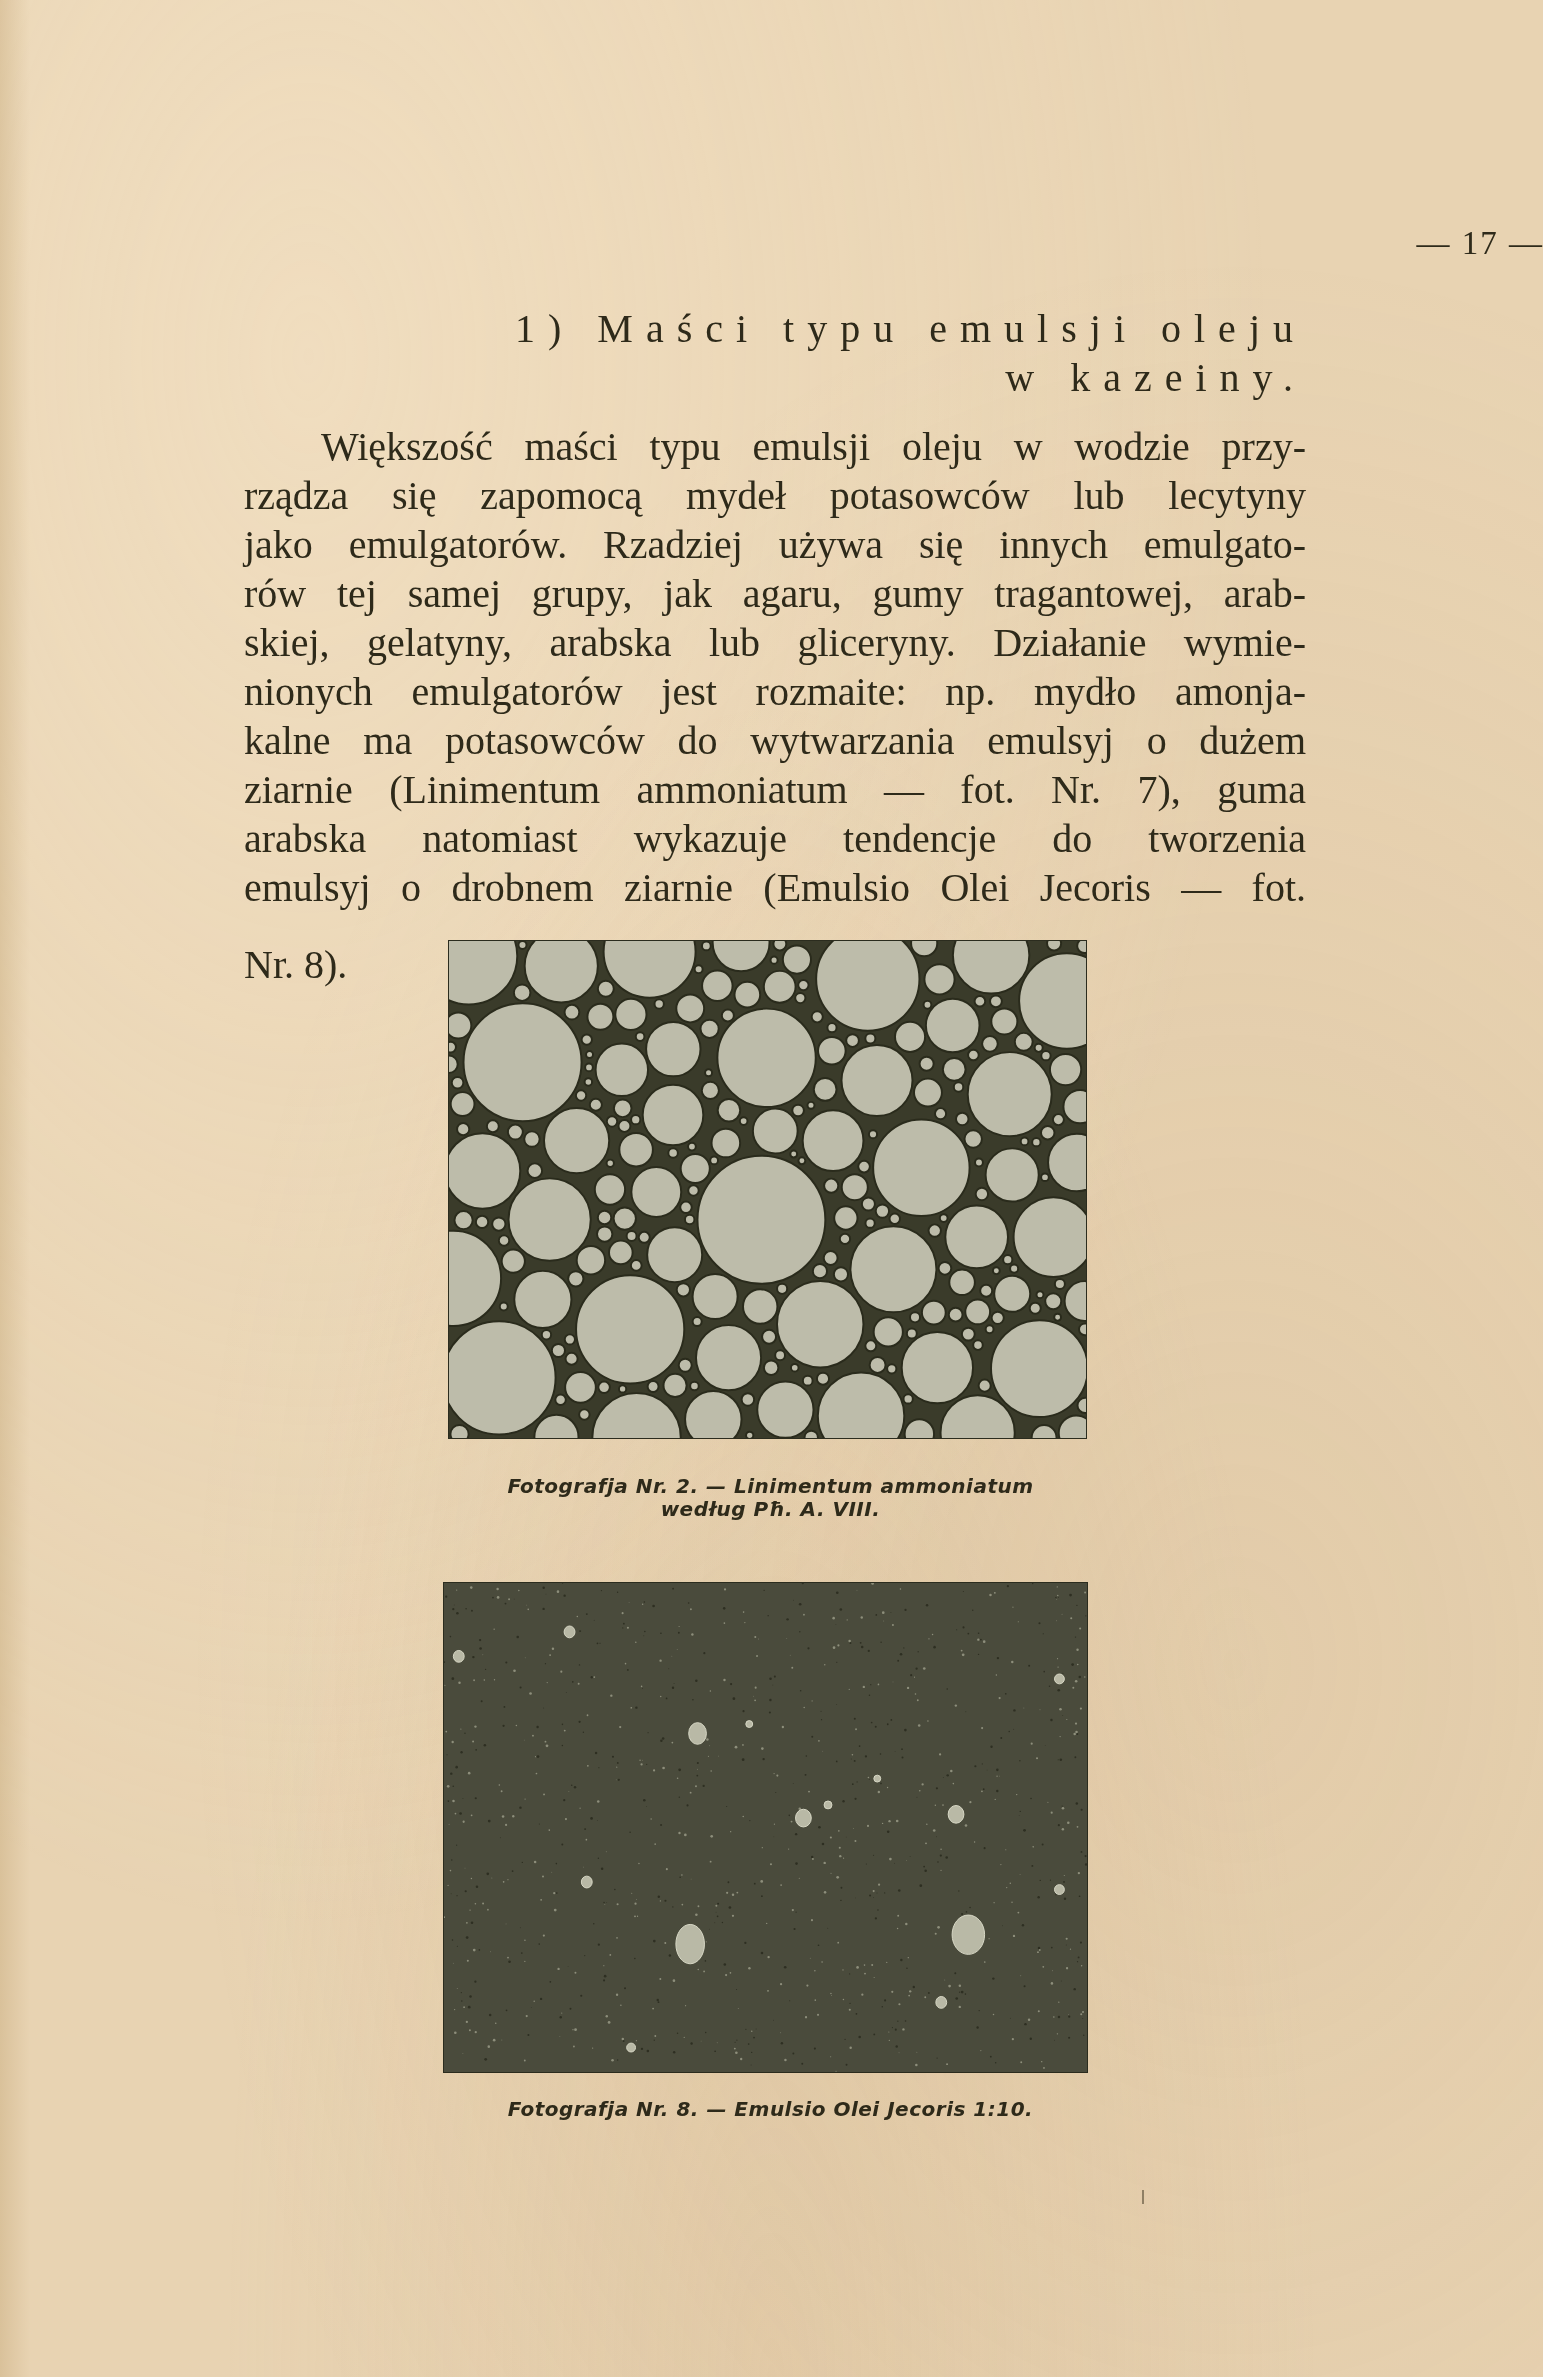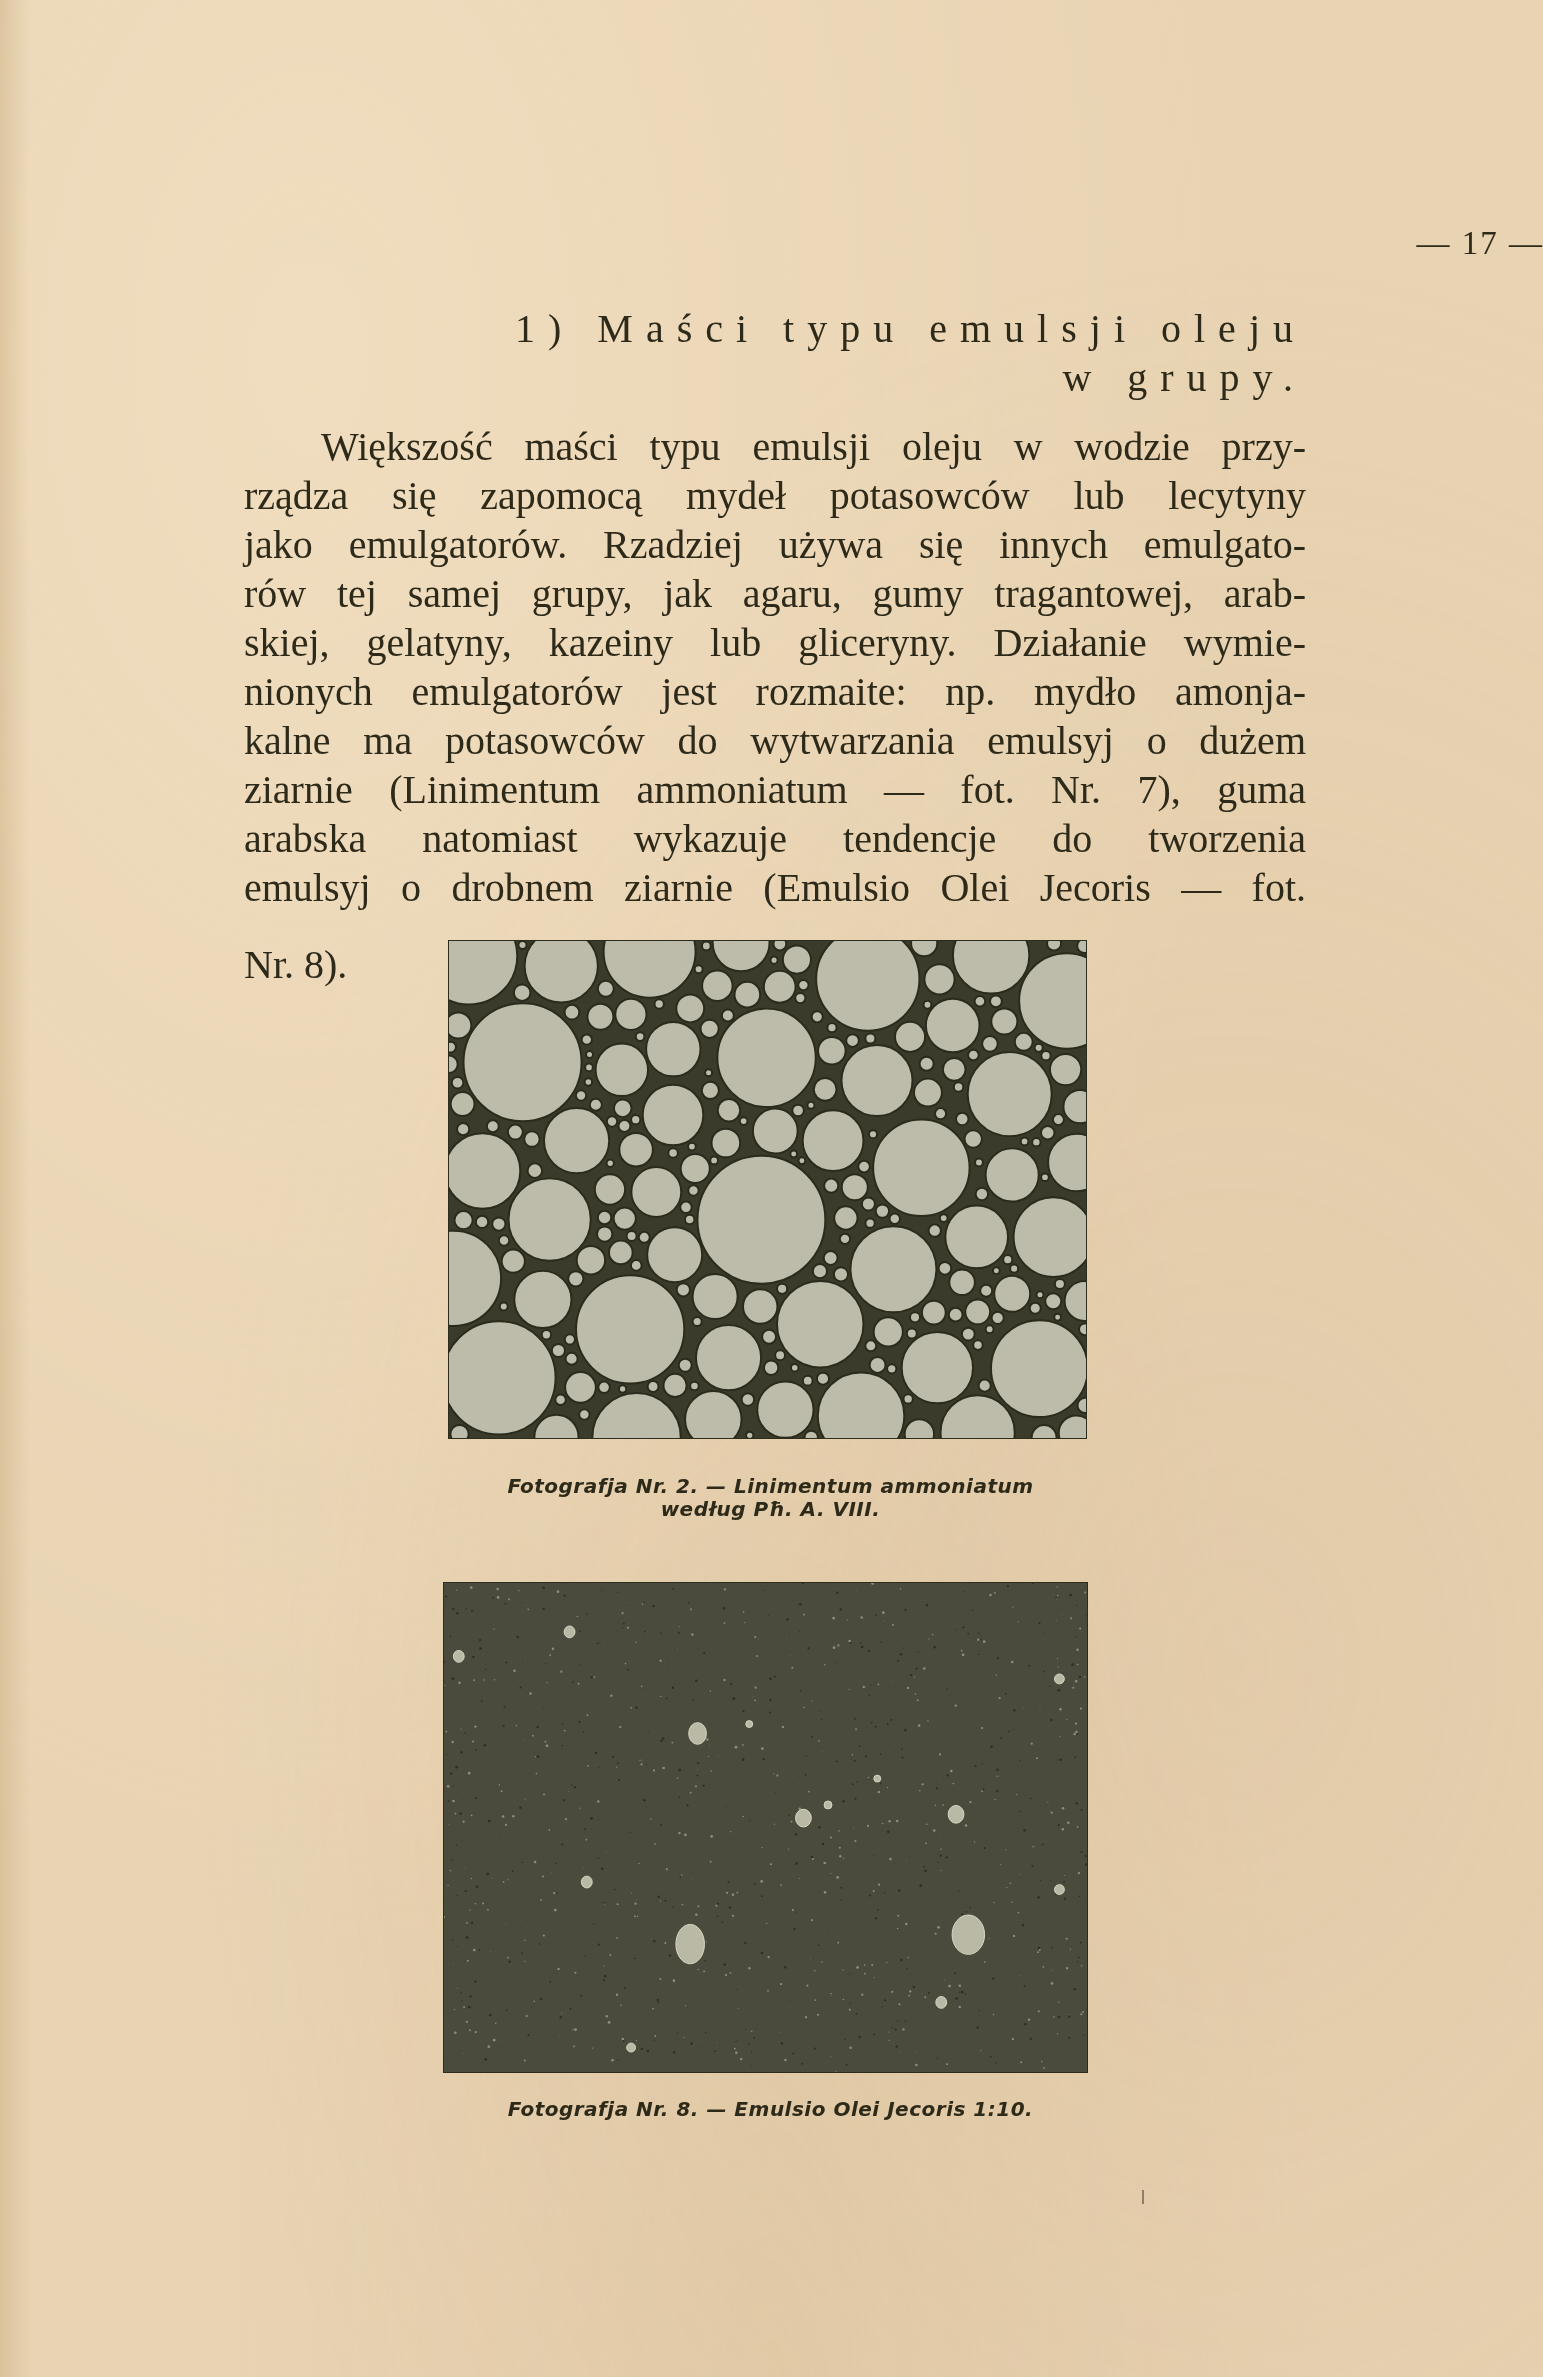--- a/index.html
+++ b/index.html
@@ -119,29 +119,29 @@
   </style>
 </head>
 <body>
 
 <div class="page-edge"></div>
 
 <div class="page-number">— 17 —</div>
 
 <div class="section-heading">
   <span class="line1">1) Maści typu emulsji oleju</span>
-  <span class="line2">w grupy.</span>
+  <span class="line2">w kazeiny.</span>
 </div>
 
 <div class="body-text">
   <span class="line first" style="padding-left:77px;">Większość maści typu emulsji oleju w wodzie przy-</span>
   <span class="line">rządza się zapomocą mydeł potasowców lub lecytyny</span>
   <span class="line">jako emulgatorów. Rzadziej używa się innych emulgato-</span>
   <span class="line">rów tej samej grupy, jak agaru, gumy tragantowej, arab-</span>
-  <span class="line">skiej, gelatyny, kazeiny lub gliceryny. Działanie wymie-</span>
+  <span class="line">skiej, gelatyny, arabska lub gliceryny. Działanie wymie-</span>
   <span class="line">nionych emulgatorów jest rozmaite: np. mydło amonja-</span>
   <span class="line">kalne ma potasowców do wytwarzania emulsyj o dużem</span>
   <span class="line">ziarnie (Linimentum ammoniatum — fot. Nr. 7), guma</span>
   <span class="line">arabska natomiast wykazuje tendencje do tworzenia</span>
   <span class="line">emulsyj o drobnem ziarnie (Emulsio Olei Jecoris — fot.</span>
   <span class="line last">Nr. 8).</span>
 </div>
 
 <div class="figure figure-7">
   <svg id="fig7-svg" viewBox="0 0 1295 1010" preserveAspectRatio="none">

